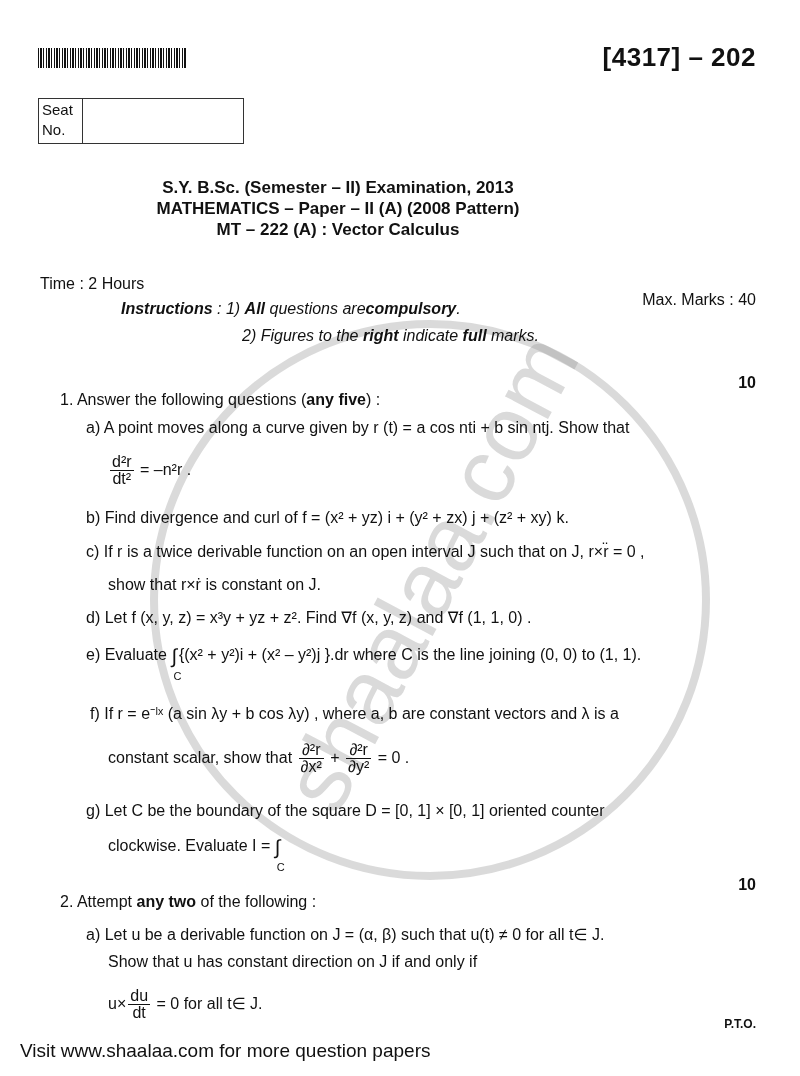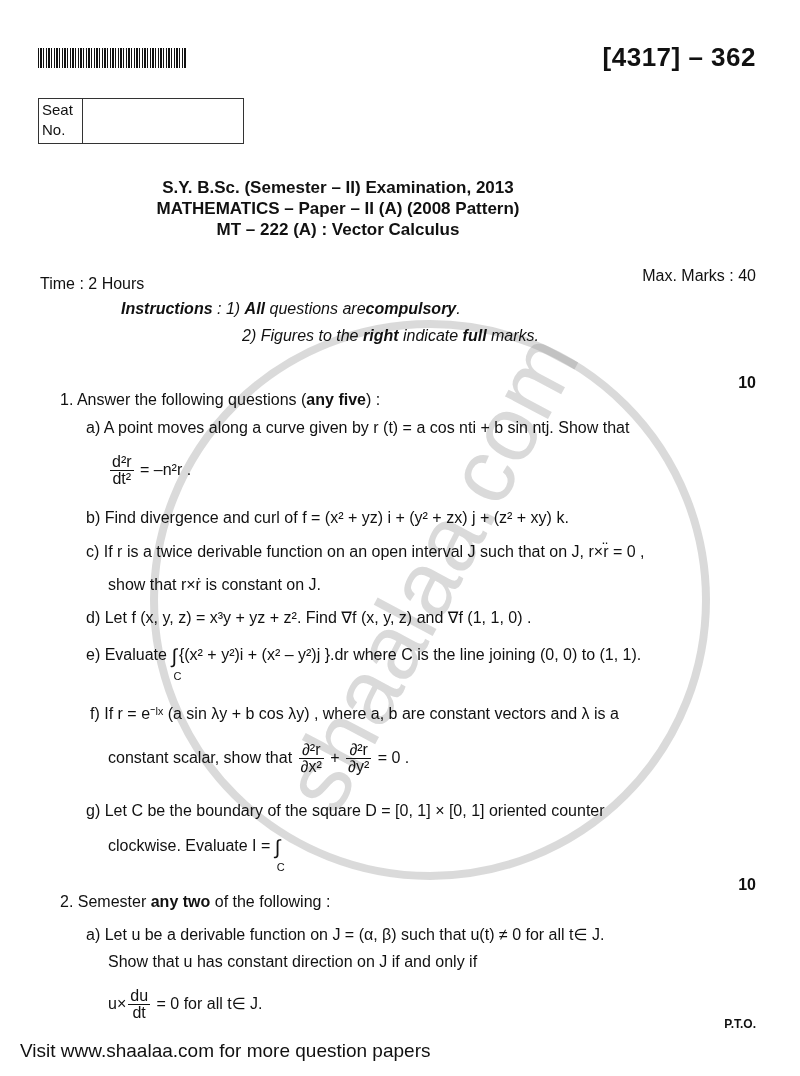--- a/index.html
+++ b/index.html
@@ -26,35 +26,35 @@
   .pto{right:44px;top:1017px;font-size:12px;font-weight:bold;}
   .footer{left:20px;top:1040px;font-size:19px;}
 </style>
 </head>
 <body>
 
 <div class="abs watermark"></div>
 <div class="abs wm-text">shaalaa.com</div>
 
 <div class="abs barcode"></div>
-<div class="abs code">[4317] – 362</div>
+<div class="abs code">[4317] – 202</div>
 <div class="abs seat">
   <div class="lbl">
     <span>Seat</span><br>
     <span>No.</span>
   </div>
   <div style="flex:1"></div>
 </div>
 
 <div class="abs heading" style="top:178px">S.Y. B.Sc. (Semester – II) Examination, 2013</div>
 <div class="abs heading" style="top:199px">MATHEMATICS – Paper – II (A) (2008 Pattern)</div>
 <div class="abs heading" style="top:220px">MT – 222 (A) : Vector Calculus</div>
 
 <div class="abs row" style="left:40px;top:261px">Time : 2 Hours</div>
-<div class="abs row" style="right:44px;top:253px">Max. Marks : 40</div>
+<div class="abs row" style="right:44px;top:277px">Max. Marks : 40</div>
 
 <div class="abs instr" style="left:121px;top:300px">
   <b>Instructions</b>
   <span>: 1)</span>
   <b>All</b>
   <span>questions are</span><b>compulsory</b>.
 </div>
 <div class="abs instr" style="left:242px;top:327px">
   <span>2)</span>
   <span>Figures to the</span>
@@ -117,21 +117,21 @@
   <span>g)</span>
   <span>Let C be the boundary of the square  D = [0, 1] × [0, 1]  oriented counter</span>
 </div>
 <div class="abs q" style="left:108px;top:820px">
   <span>clockwise. Evaluate I =</span>
   <span class="intg">∫<span class="sub">C</span></span>
 </div>
 
 <div class="abs q" style="left:60px;top:876px">
   <span>2.</span>
-  <span>Semester</span>
+  <span>Attempt</span>
   <b>any two</b>
   <span>of the following :</span>
 </div>
 <div class="abs marks" style="top:876px">10</div>
 
 <div class="abs q" style="left:86px;top:909px">
   <span>a)</span>
   <span>Let u be a derivable function on  J = (α, β)  such that u(t) ≠ 0 for all t∈ J.</span>
 </div>
 <div class="abs q" style="left:108px;top:936px">Show that u has constant direction on J if and only if</div>

